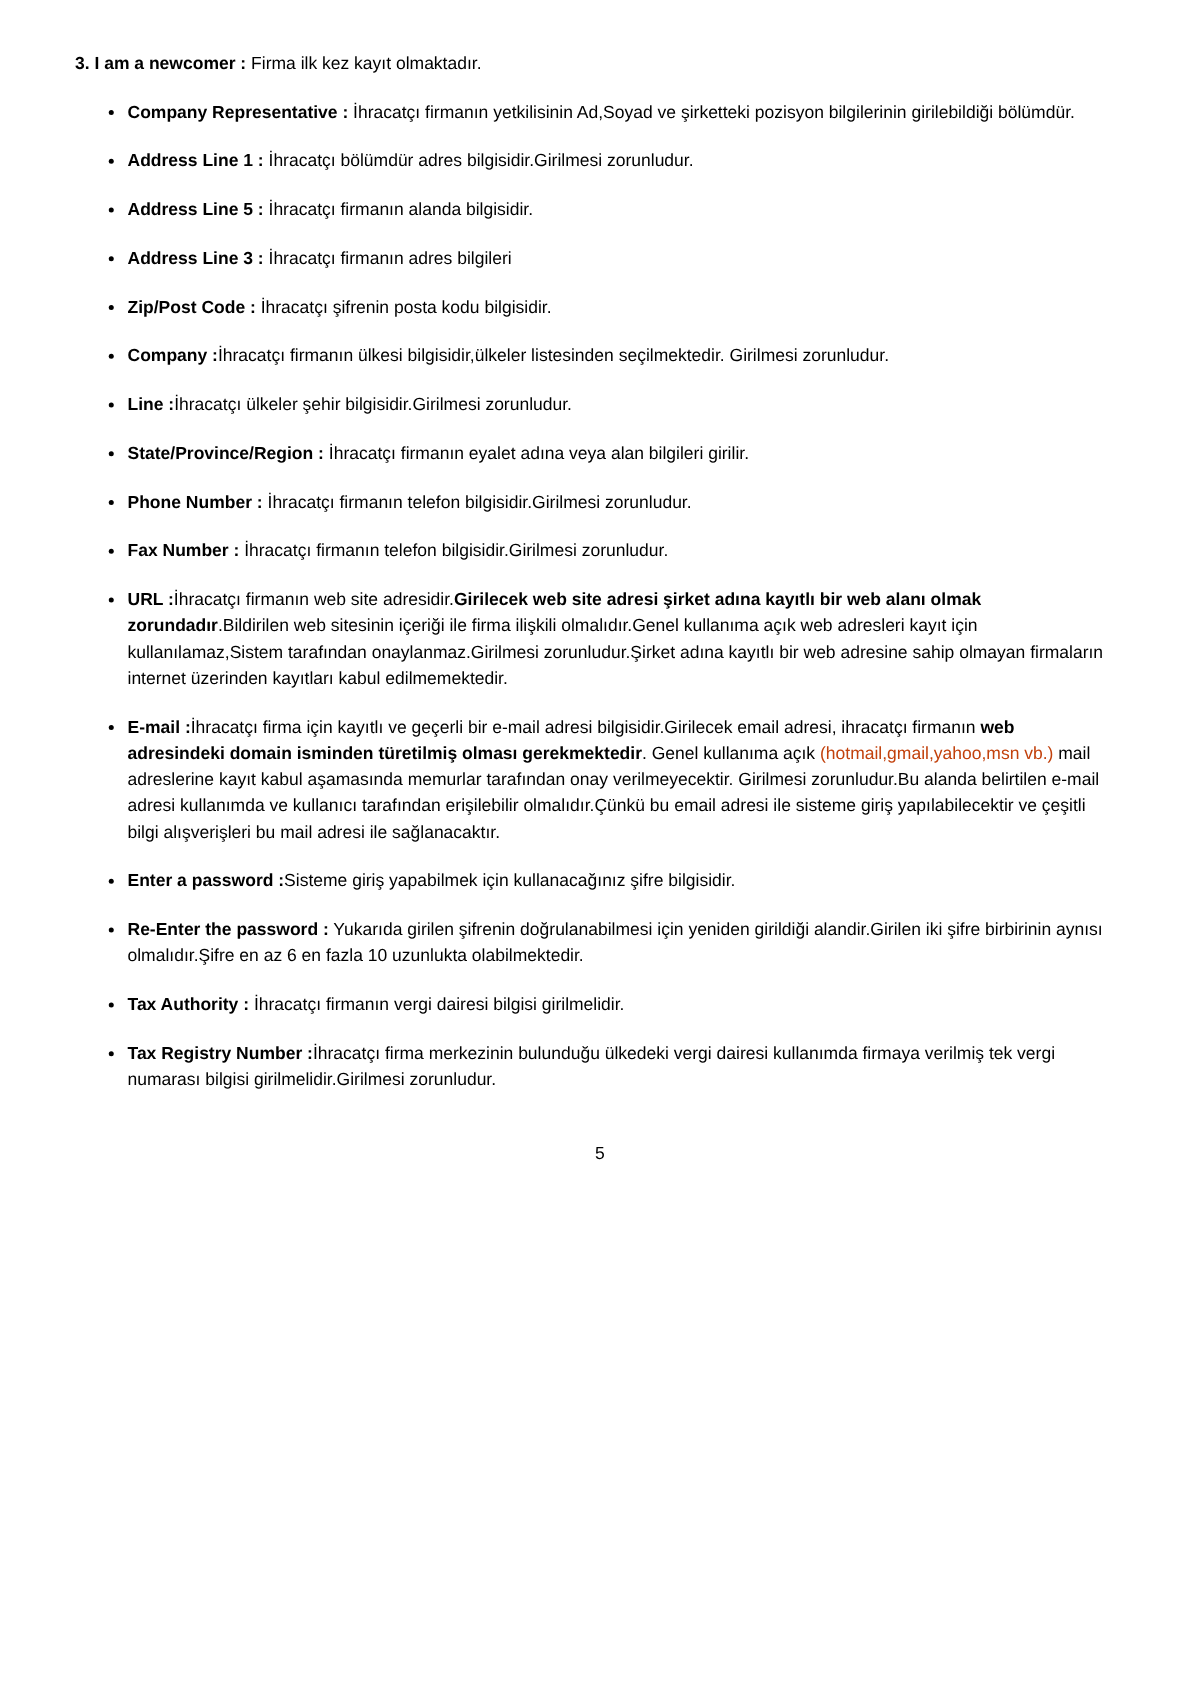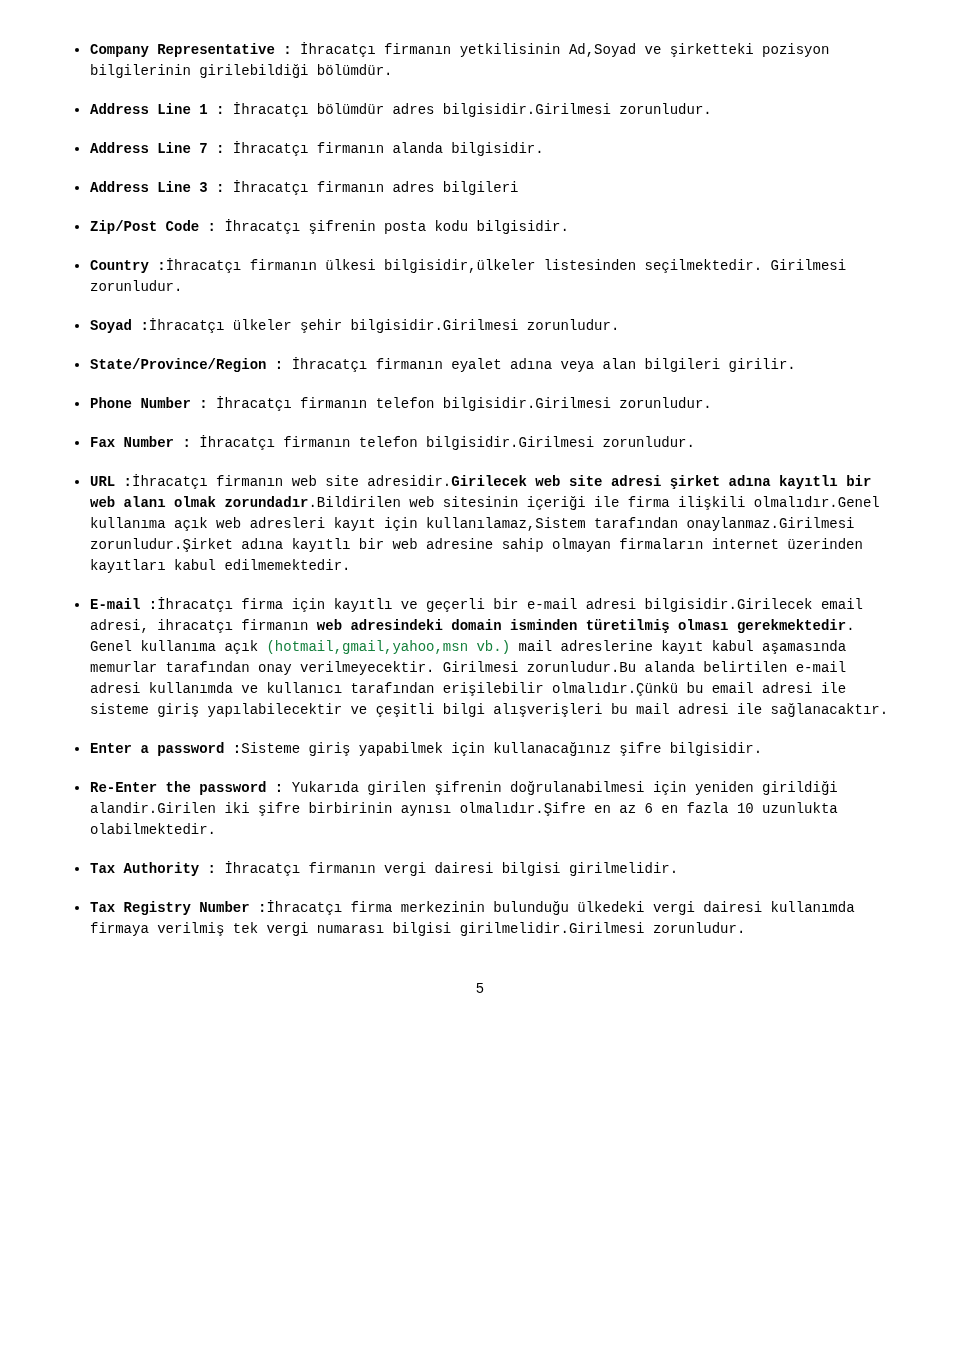--- a/index.html
+++ b/index.html
@@ -16,73 +16,75 @@
       min-height: 1359px;
       padding: 40px 60px 60px 60px;
     }
     .page-content {
       max-width: 840px;
       margin: 0 auto;
     }
     ul {
       list-style: disc;
       padding-left: 30px;
-      margin: 0;
-      font-family: Liberation Mono, monospace;
+      margin: 12px;
     }
     ul li {
       margin-bottom: 18px;
       line-height: 1.5;
     }
     .bold-text {
       font-weight: bold;
     }
     .orange-text {
-      color: #15803d;
+      color: #c2410c;
     }
     .page-number {
       text-align: center;
       margin-top: 40px;
       font-size: 14px;
     }
   </style>
 </head>
 <body>
 
 <div class="page-content">
 
+  <p style="margin-bottom: 18px; line-height: 1.5;">
+    <span class="bold-text">3.  I am a newcomer :</span><span> Firma ilk kez kayıt olmaktadır.</span>
+  </p>
 
   <ul>
 
     <li>
       <span class="bold-text">Company Representative :</span><span> İhracatçı firmanın yetkilisinin Ad,Soyad ve şirketteki pozisyon bilgilerinin girilebildiği bölümdür.</span>
     </li>
 
     <li>
       <span class="bold-text">Address Line 1 :</span><span> İhracatçı bölümdür adres bilgisidir.Girilmesi zorunludur.</span>
     </li>
 
     <li>
-      <span class="bold-text">Address Line 7 :</span><span> İhracatçı firmanın alanda bilgisidir.</span>
+      <span class="bold-text">Address Line 5 :</span><span> İhracatçı firmanın alanda bilgisidir.</span>
     </li>
 
     <li>
       <span class="bold-text">Address Line 3 :</span><span> İhracatçı firmanın adres bilgileri</span>
     </li>
 
     <li>
       <span class="bold-text">Zip/Post Code :</span><span> İhracatçı şifrenin posta kodu bilgisidir.</span>
     </li>
 
     <li>
-      <span class="bold-text">Country :</span><span>İhracatçı firmanın ülkesi bilgisidir,ülkeler listesinden seçilmektedir. Girilmesi zorunludur.</span>
+      <span class="bold-text">Company :</span><span>İhracatçı firmanın ülkesi bilgisidir,ülkeler listesinden seçilmektedir. Girilmesi zorunludur.</span>
     </li>
 
     <li>
-      <span class="bold-text">Soyad :</span><span>İhracatçı ülkeler şehir bilgisidir.Girilmesi zorunludur.</span>
+      <span class="bold-text">Line :</span><span>İhracatçı ülkeler şehir bilgisidir.Girilmesi zorunludur.</span>
     </li>
 
     <li>
       <span class="bold-text">State/Province/Region :</span><span> İhracatçı firmanın eyalet adına veya alan bilgileri girilir.</span>
     </li>
 
     <li>
       <span class="bold-text">Phone Number :</span><span> İhracatçı firmanın telefon bilgisidir.Girilmesi zorunludur.</span>
     </li>
 

